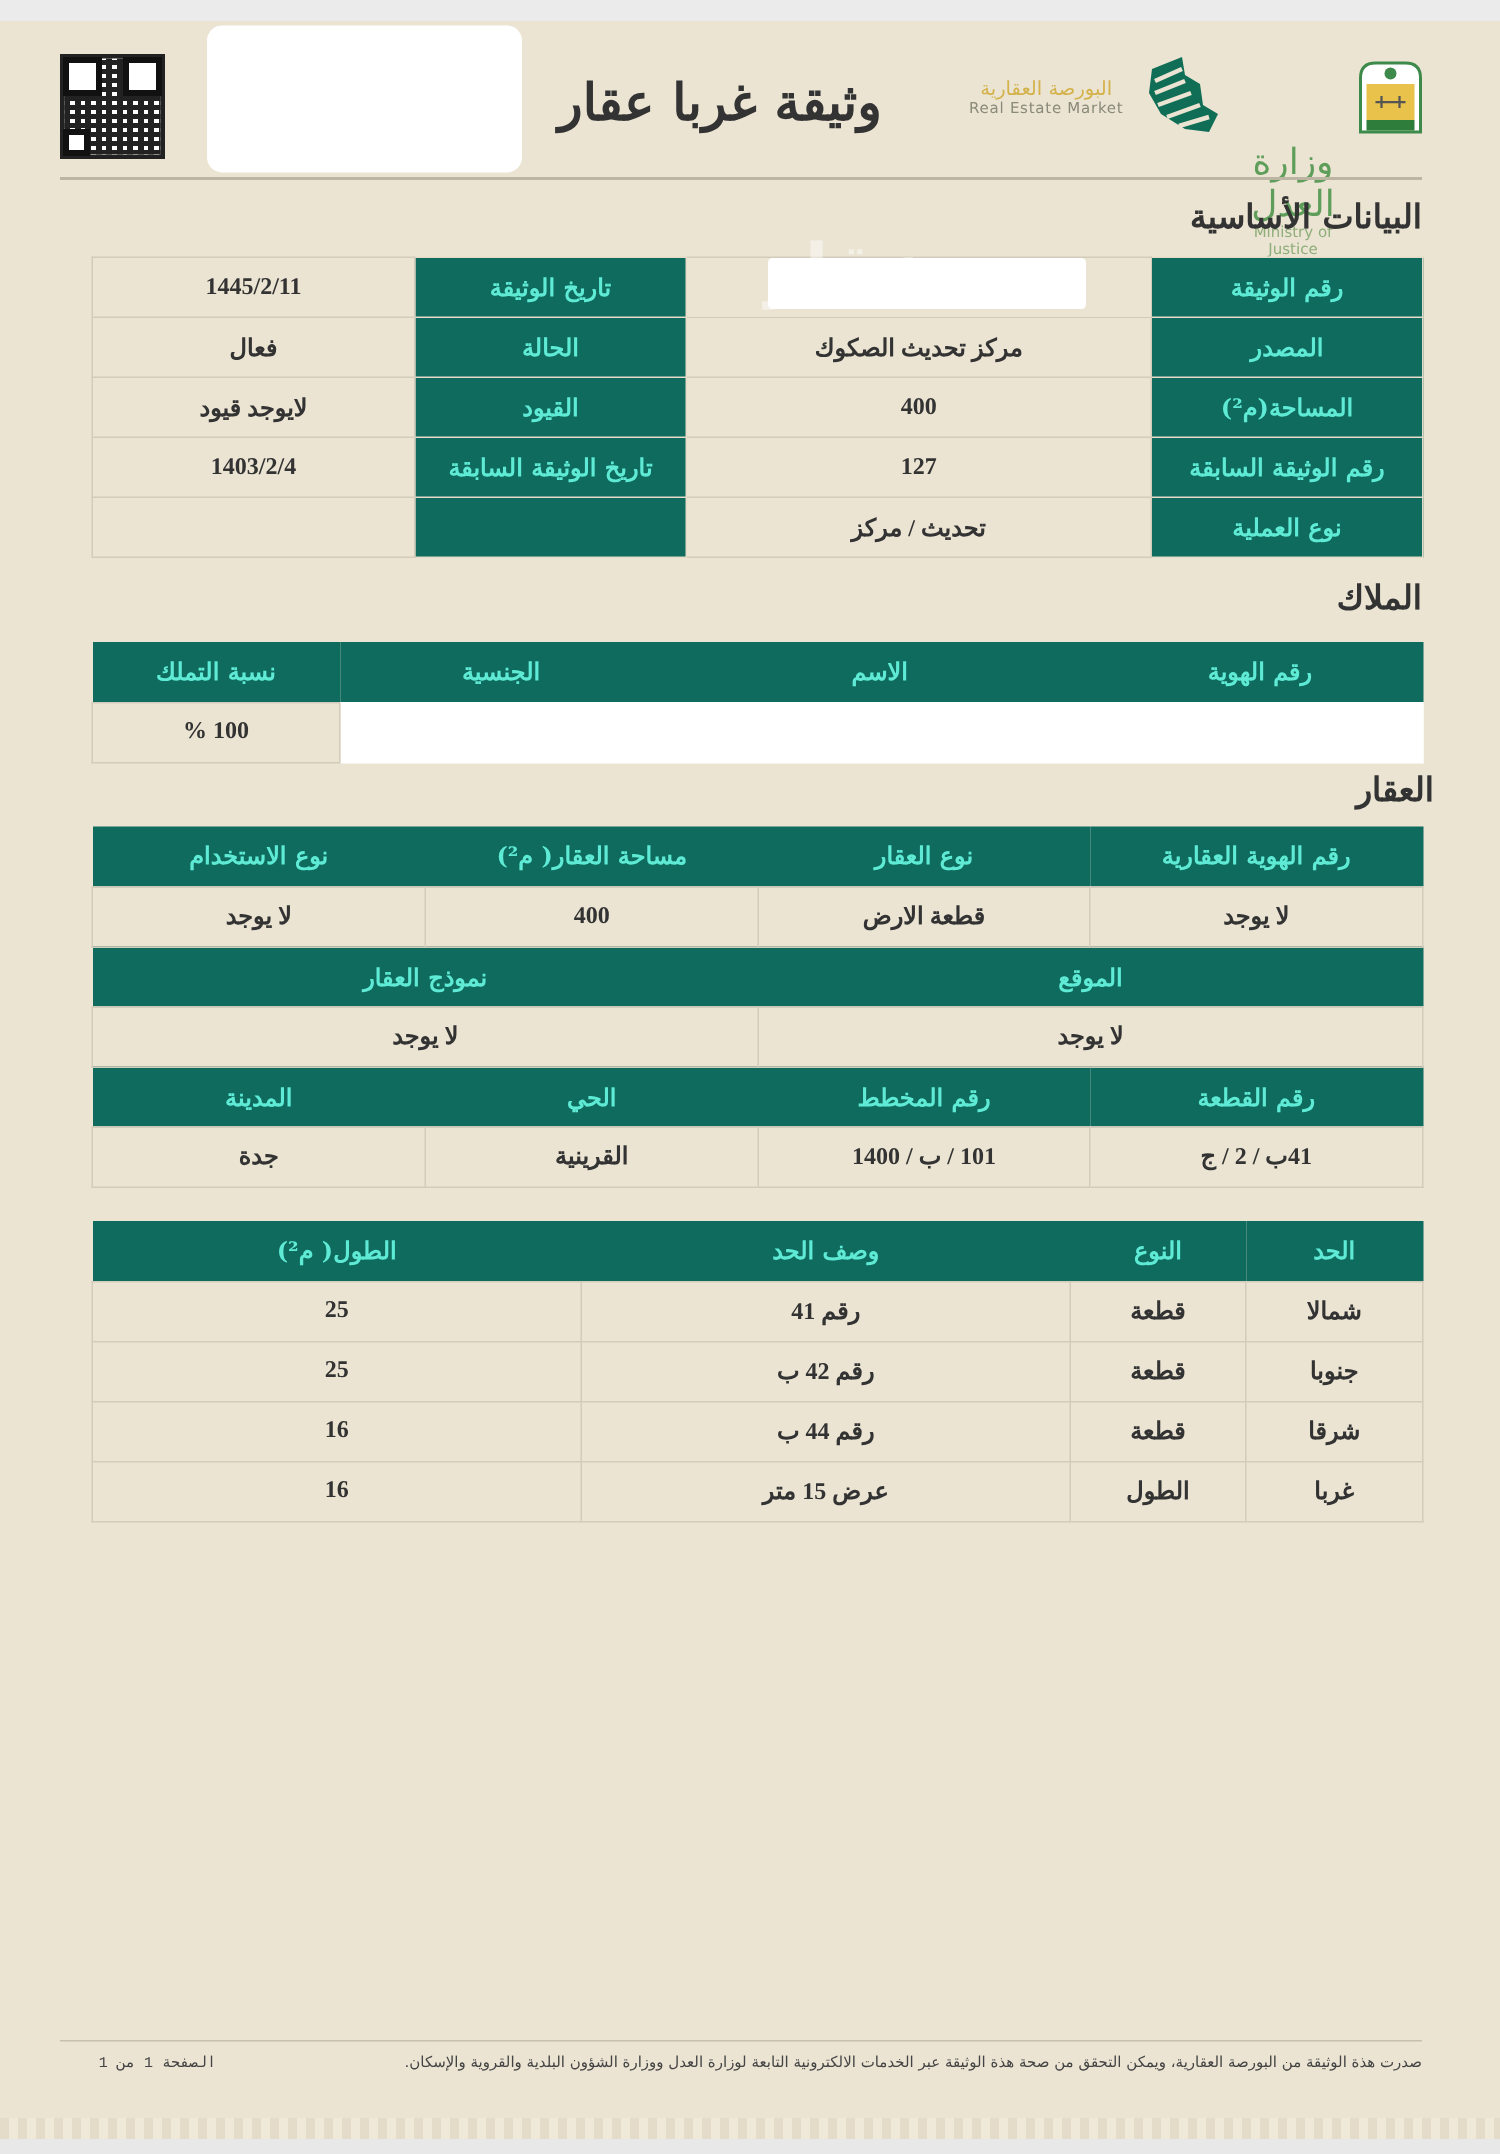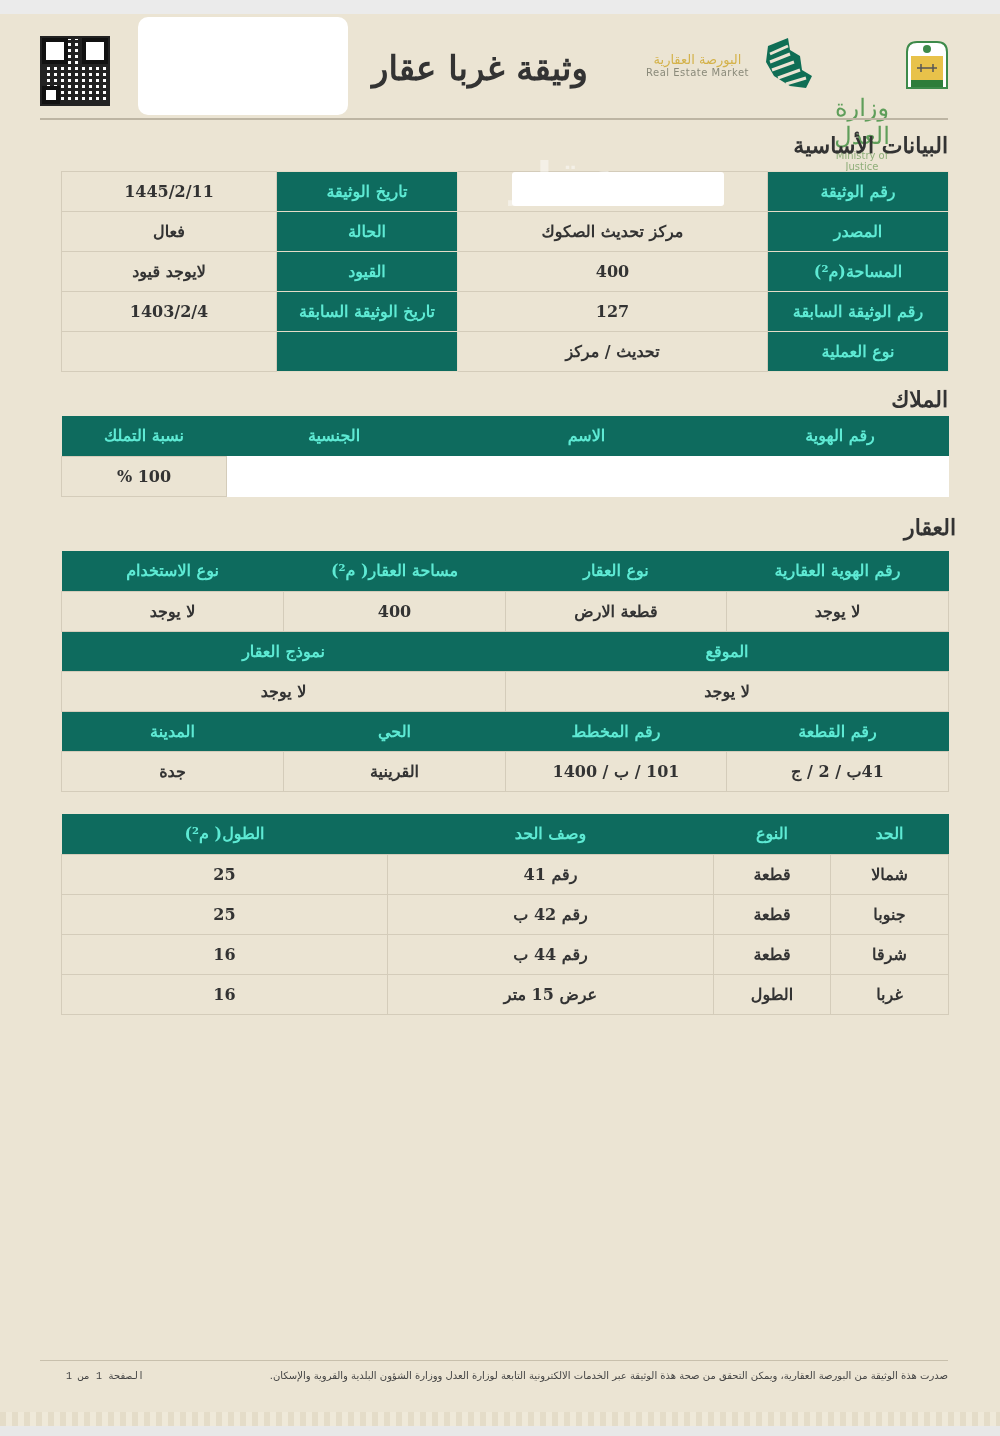--- a/index.html
+++ b/index.html
@@ -62,21 +62,21 @@
     position: absolute; font-size: 22px; font-weight: bold; color: #333; direction: rtl; text-align: right;
   }
 
   
   table { border-collapse: collapse; position: absolute; table-layout: fixed; }
   td, th {
     font-size: 16px; text-align: center; vertical-align: middle; direction: rtl;
     border: 1px solid #d4ccba; color: #333; font-weight: bold;
   }
   .hd { background: #0e6b5e; color: #5eead4; border-color: #e4dcc8; }
-  .cell { background: #ebe4d3; }
+  .cell { background: #ebe4d3; font-family: Liberation Serif, serif; }
   .rd { background: #fff; border-color: #fff; }
 
   .footer-rule { position: absolute; left: 40px; top: 1360px; width: 908px; height: 1px; background: #c8c0ad; }
   .footer-text {
     position: absolute; left: 220px; top: 1370px; width: 728px; font-size: 10px; color: #444;
     direction: rtl; text-align: right; font-family: "DejaVu Sans", sans-serif; white-space: nowrap;
   }
   .footer-page {
     position: absolute; left: 60px; top: 1370px; width: 90px; font-size: 10px; color: #444;
     direction: rtl; text-align: center; font-family: Liberation Mono, monospace;
@@ -158,21 +158,21 @@
     <td class="cell"></td>
     <td class="hd"></td>
     <td class="cell">تحديث / مركز</td>
     <td class="hd">نوع العملية</td>
   </tr>
 </tbody>
   </table>
 <div class="watermark">عقار</div>
 
 <div class="section-title" style="left:800px; top:386px; width:148px;">الملاك</div>
-<table style="left:61px; top:416px; width:887px;">
+<table style="left:61px; top:428px; width:887px;">
   <colgroup>
       <col style="width:165px">
       <col style="width:215px">
       <col style="width:290px">
       <col style="width:217px">
     </colgroup>
   <tbody>
       <tr style="height:40px">
     <td class="hd" style="border:none">نسبة التملك</td>
     <td class="hd" style="border:none">الجنسية</td>

